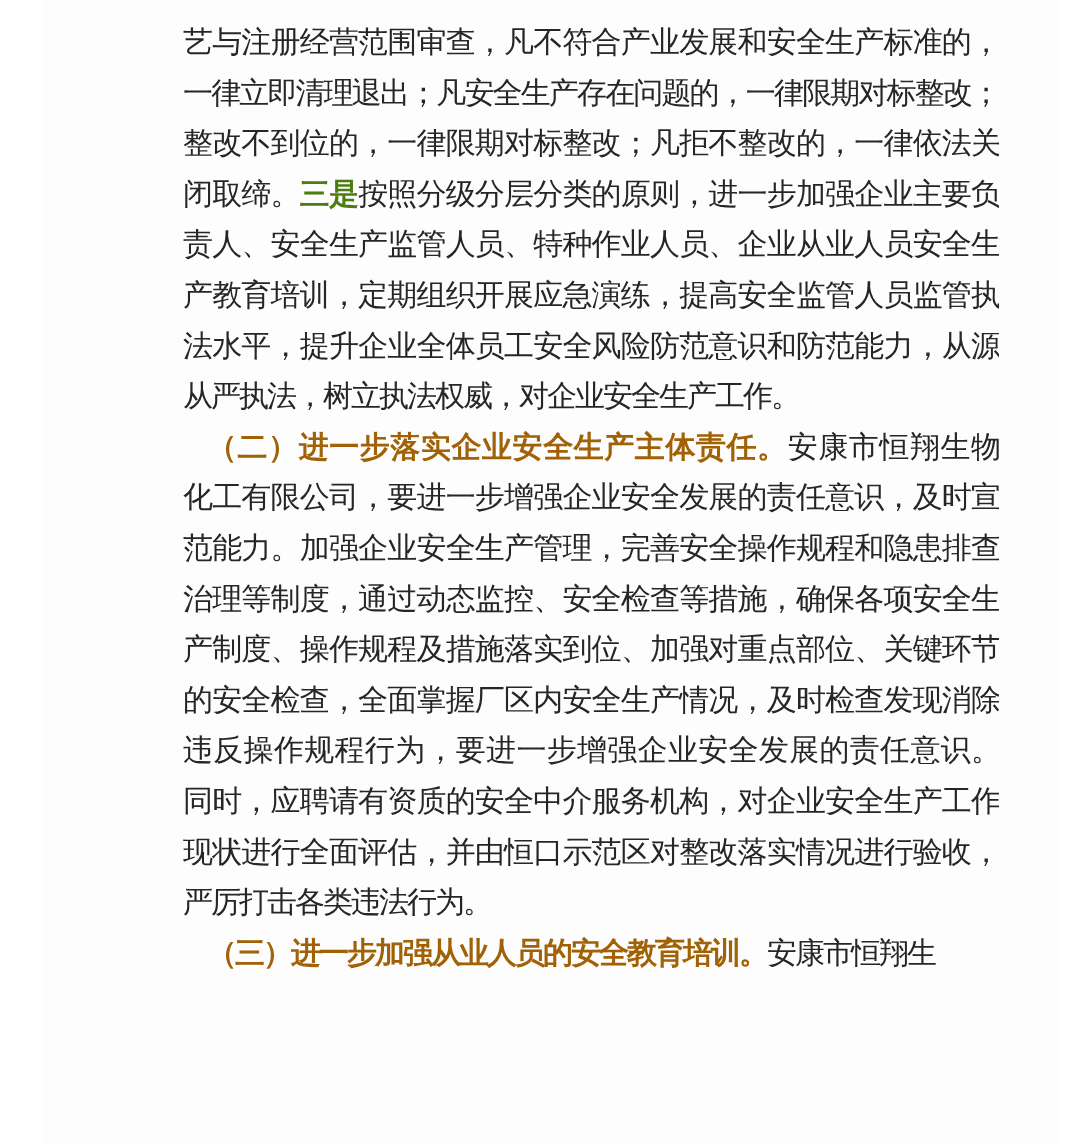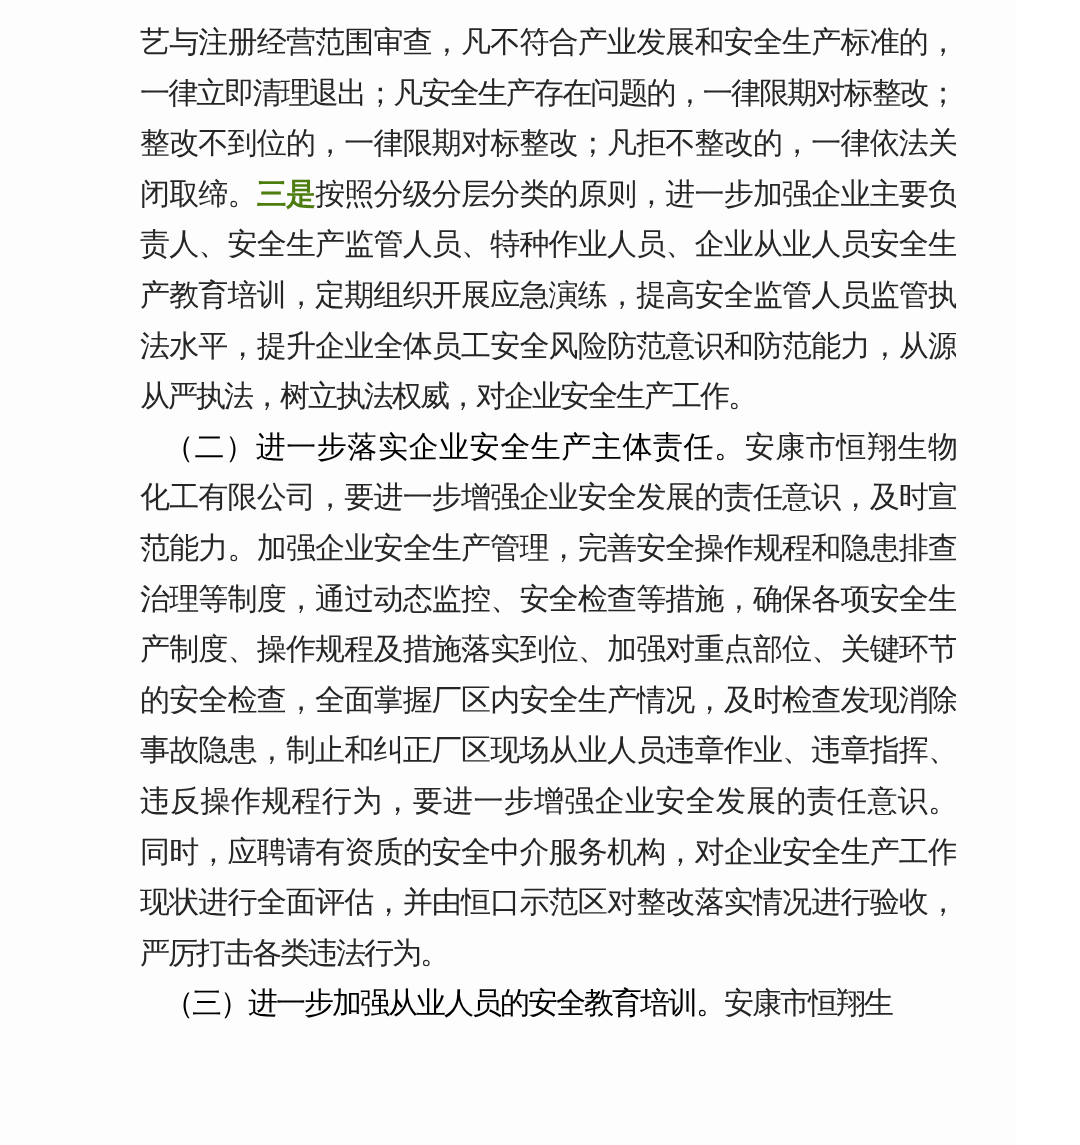--- a/index.html
+++ b/index.html
@@ -7,20 +7,21 @@
     padding: 0;
     background: #ffffff;
   }
   .page {
     position: relative;
     width: 1016px;
     height: 1145px;
     background: #fdfdfd;
     overflow: hidden;
     font-family: "Liberation Serif", "DejaVu Serif", serif;
+    margin-left: 43px;
   }
   .doc-body {
     position: absolute;
     left: 140px;
     top: 17px;
     width: 816px;
     color: #262626;
   }
   .ln {
     height: 50.6px;
@@ -38,22 +39,22 @@
     text-align-last: justify;
   }
   .ln.indent {
     text-indent: 24px;
   }
   .run-bold {
     font-weight: 700;
     color: #4d7c0f;
   }
   .run-head {
-    font-weight: 400;
-    color: #000000;
+    font-weight: 700;
+    color: #a16207;
   }
 </style>
 </head>
 <body>
 
 <div class="page">
   <div class="doc-body">
 
     <div class="ln j">艺与注册经营范围审查，凡不符合产业发展和安全生产标准的，</div>
     <div class="ln j">一律立即清理退出；凡安全生产存在问题的，一律限期对标整改；</div>
@@ -68,21 +69,20 @@
 
     <div class="ln">从严执法，树立执法权威，对企业安全生产工作。</div>
 
     <div class="ln j indent"><span class="run-head">（二）进一步落实企业安全生产主体责任。</span><span>安康市恒翔生物</span></div>
 
     <div class="ln j">化工有限公司，要进一步增强企业安全发展的责任意识，及时宣</div>
     <div class="ln j">范能力。加强企业安全生产管理，完善安全操作规程和隐患排查</div>
     <div class="ln j">治理等制度，通过动态监控、安全检查等措施，确保各项安全生</div>
     <div class="ln j">产制度、操作规程及措施落实到位、加强对重点部位、关键环节</div>
     <div class="ln j">的安全检查，全面掌握厂区内安全生产情况，及时检查发现消除</div>
-    <div class="ln j">事故隐患，制止和纠正厂区现场从业人员违章作业、违章指挥、</div>
     <div class="ln j">违反操作规程行为，要进一步增强企业安全发展的责任意识。</div>
     <div class="ln j">同时，应聘请有资质的安全中介服务机构，对企业安全生产工作</div>
     <div class="ln j">现状进行全面评估，并由恒口示范区对整改落实情况进行验收，</div>
 
     <div class="ln">严厉打击各类违法行为。</div>
 
     <div class="ln indent"><span class="run-head">（三）进一步加强从业人员的安全教育培训。</span><span>安康市恒翔生</span></div>
 
   </div>
 </div>

